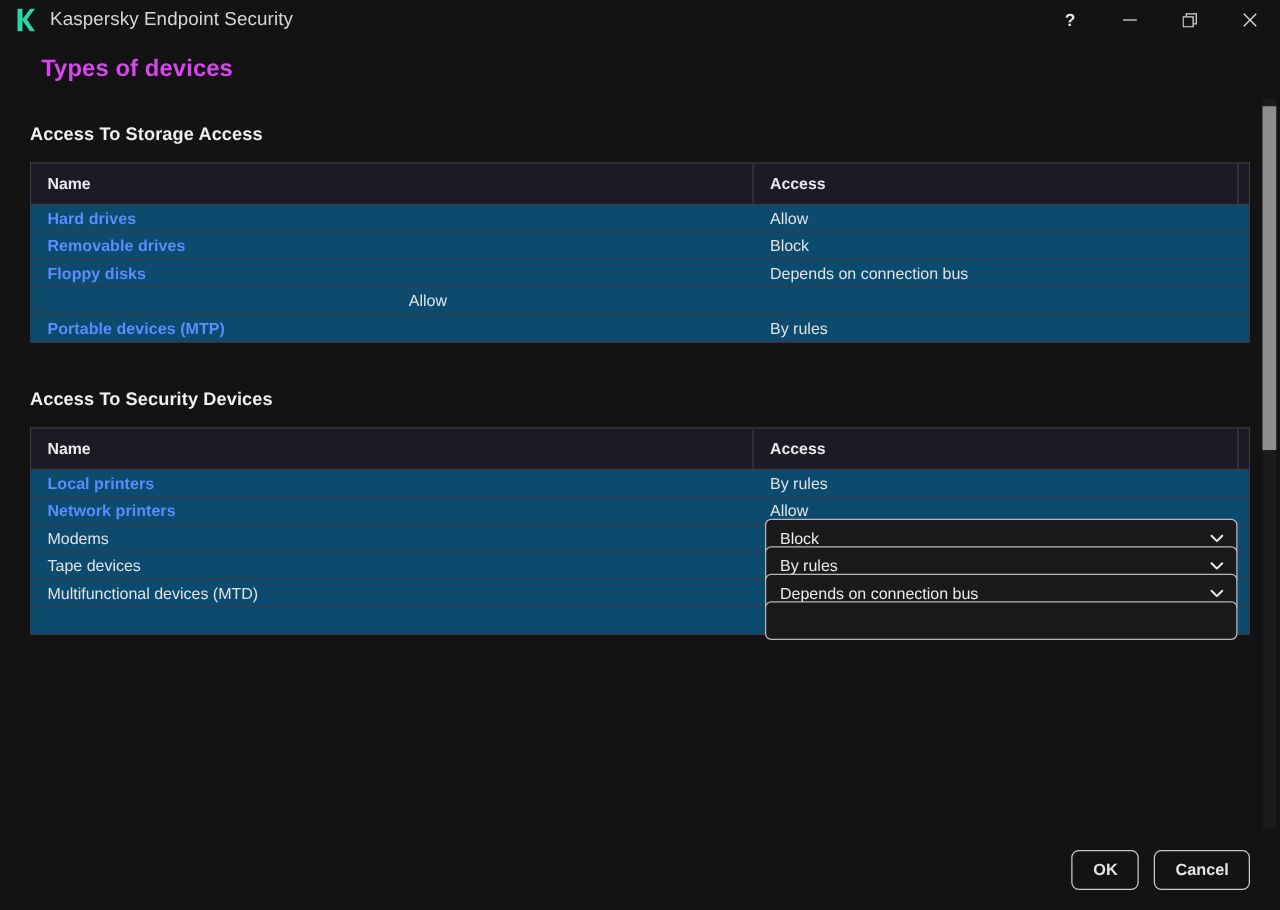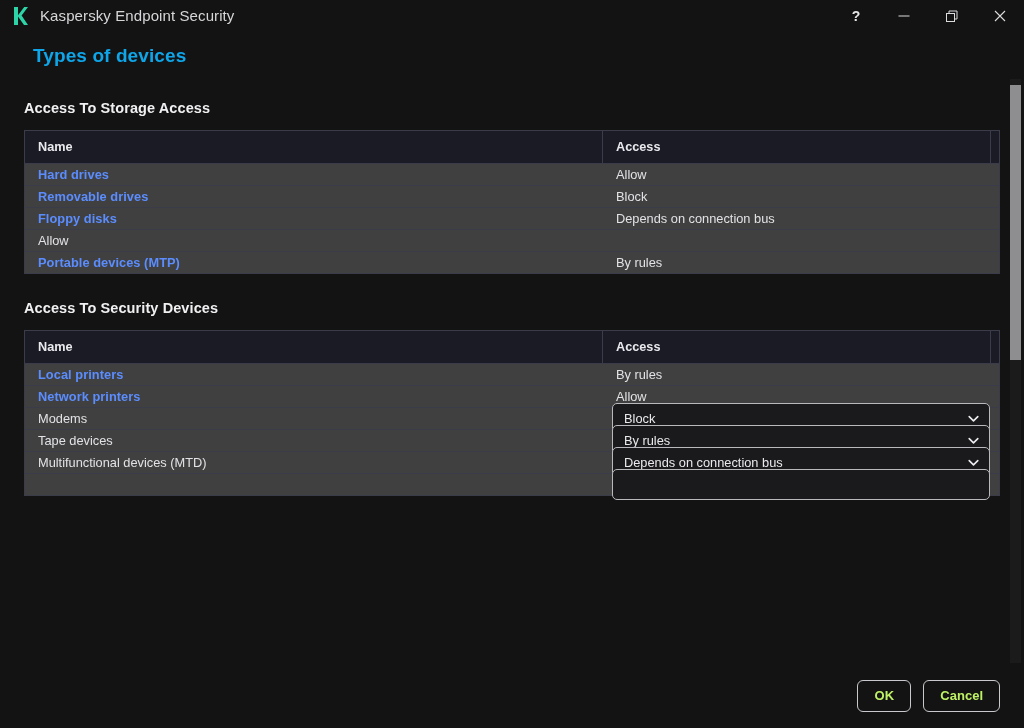--- a/index.html
+++ b/index.html
@@ -61,21 +61,21 @@
     font-size: 14px;
     font-weight: bold;
     line-height: 1;
     color: #e6e6e8;
   }
 
   
   .page-title {
     font-size: 19px;
     font-weight: bold;
-    color: #0ea5e9;
+    color: #d946ef;
     margin: 14px 16px 0 33px;
     letter-spacing: .1px;
   }
 
   .content {
     position: absolute;
     left: 0;
     top: 79px;
     width: 1024px;
     height: 584px;
@@ -90,21 +90,21 @@
     font-size: 14.5px;
     font-weight: bold;
     color: #f0f0f2;
     margin: 0 0 0 24px;
     letter-spacing: .1px;
   }
   .section-title.first { padding-top: 21px; }
   .section-title.second { padding-top: 22px; }
 
   .table {
-    margin: 14px 0 4px 24px;
+    margin: 14px 0 16px 24px;
     width: 976px;
     border: 1px solid #3b3c4a;
     border-bottom: none;
     box-sizing: border-box;
     background: #272733;
   }
   .thead {
     display: flex;
     height: 33px;
     background: #1b1b25;
@@ -120,23 +120,24 @@
     box-sizing: border-box;
   }
   .th.name  { width: 578px; padding-left: 13px; border-right: 1px solid #3b3c4a; }
   .th.access{ width: 388px; padding-left: 13px; border-right: 1px solid #3b3c4a; }
   .th.gutter{ width: 8px; }
 
   .trow {
     display: flex;
     align-items: center;
     height: 22px;
-    background: #404040;
+    background: #0c4a6e;
     border-bottom: 1px solid #3b3c4a;
     box-sizing: border-box;
+    justify-content: center;
   }
   .td {
     font-size: 12.8px;
     box-sizing: border-box;
     display: flex;
     align-items: center;
   }
   .td.name   { width: 578px; padding-left: 13px; }
   .td.access { width: 396px; padding-left: 13px; color: #e2e2e6; }
   .td.access.ctrl { padding-left: 9px; padding-right: 9px; }
@@ -199,21 +200,21 @@
     justify-content: flex-end;
     padding-right: 24px;
     box-sizing: border-box;
   }
   .btn {
     min-width: 54px;
     height: 32px;
     border: 1px solid #c9c9cd;
     border-radius: 6px;
     background: transparent;
-    color: #bef264;
+    color: #e5e5e5;
     font-family: "Liberation Sans", sans-serif;
     font-size: 13px;
     font-weight: bold;
     padding: 0 16px;
     margin-left: 12px;
     cursor: pointer;
   }
 </style>
 </head>
 <body>

